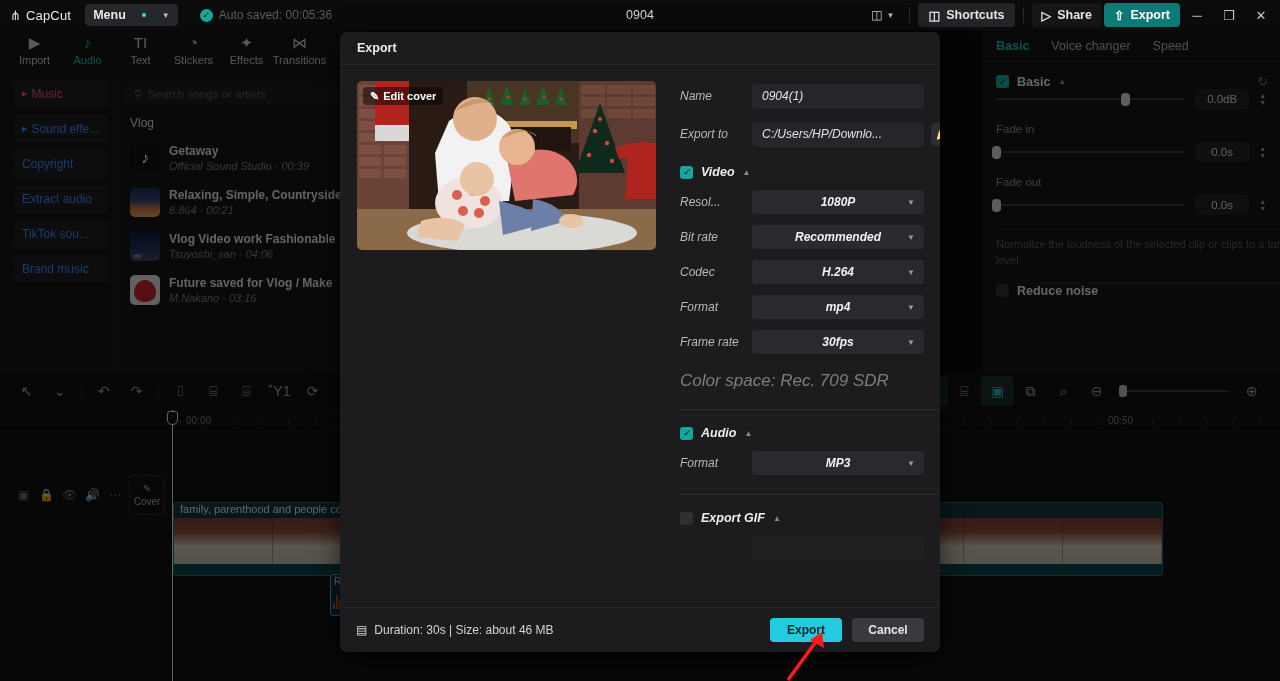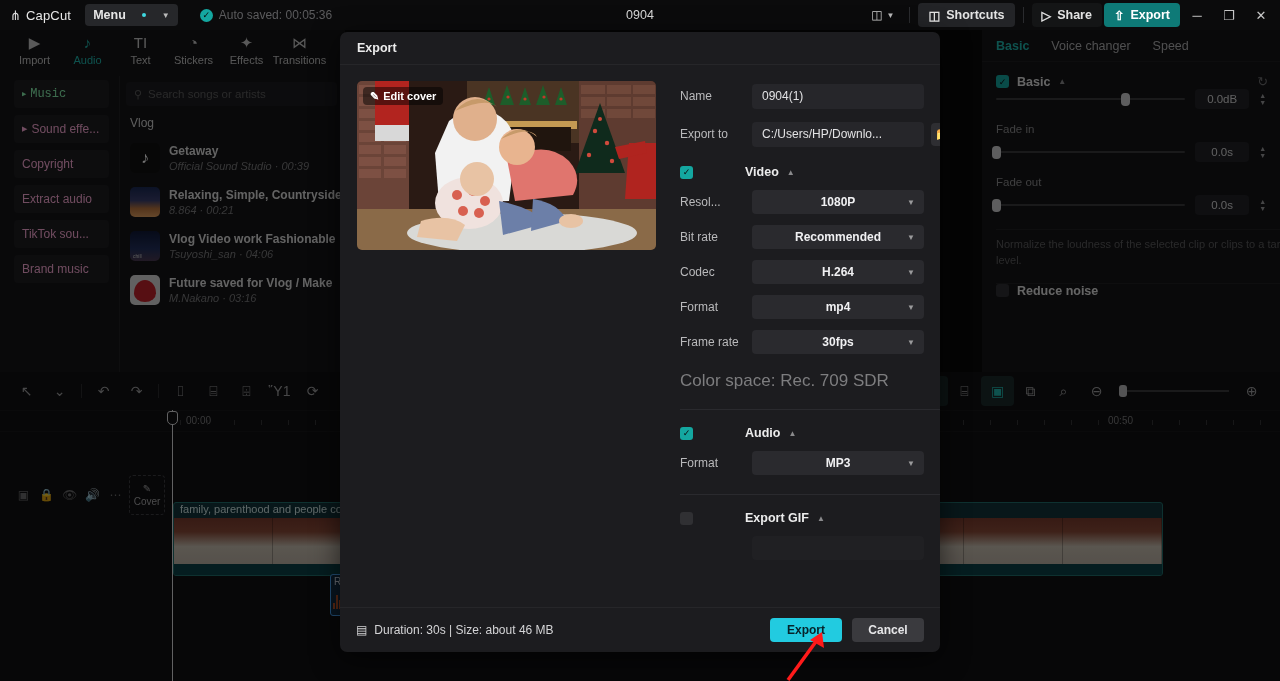--- a/index.html
+++ b/index.html
@@ -52,23 +52,23 @@
   .leftpanel { position:absolute; left:0; top:30px; width:345px; height:342px; background:#161618; }
   .toolrow { display:flex; align-items:flex-start; height:46px; padding-left: 8px; }
   .tool { width: 53px; display:flex; flex-direction:column; align-items:center; gap:3px; padding-top:4px; }
   .tool .glyph { font-size: 15px; color: #c6c6c6; height:17px; display:flex;align-items:center; }
   .tool .lbl { font-size: 11px; color: #c0c0c0; white-space: nowrap; }
   .tool.active .glyph, .tool.active .lbl { color: #1fb6ad; }
   .leftbody { display:flex; height: 296px; }
   .catcol { width: 119px; padding: 4px 10px 0 14px; }
   .cat {
     height: 28px; border-radius: 4px; display:flex; align-items:center; gap:4px;
-    padding-left: 8px; font-size: 12px; color: #f9a8d4; margin-bottom: 7px; background: #1d1d20;
-  }
-  .cat.active { color: #86efac; font-family: Liberation Mono, monospace; }
+    padding-left: 8px; font-size: 12px; color: #3b82f6; margin-bottom: 7px; background: #1d1d20;
+  }
+  .cat.active { color: #ec4899; }
   .cat .arrow { font-size: 7px; }
   .listcol { flex: 1; border-left: 1px solid #1f1f22; padding: 6px 0 0 6px; position:relative; }
   .searchbar {
     height: 24px; margin-right: 8px; border-radius: 4px; background: #1c1c1f;
     display:flex; align-items:center; gap:6px; padding-left: 8px;
   }
   .searchbar .ico { color: #5a5a5c; font-size: 11px; }
   .searchbar input {
     border: 0; background: transparent; color: #9a9a9c; font-size: 11.5px; outline: none;
     font-family: "Liberation Sans", sans-serif; width: 85%;
@@ -160,30 +160,30 @@
   .dlg-head { height:33px; display:flex; align-items:center; padding-left:17px; border-bottom:1px solid #262629; }
   .dlg-title { color:#ececec; font-size:12.5px; font-weight:bold; }
   .dlg-body { position:relative; height:554px; display:flex; padding:16px 0 0 17px; }
   .cover-wrap { position:relative; width:299px; height:169px; border-radius:5px; overflow:hidden; flex:0 0 299px; }
   .cover-img { position:absolute; inset:0; }
   .edit-cover {
     position:absolute; left:6px; top:6px; height:18px; padding:0 7px; border-radius:4px;
     background:rgba(0,0,0,.5); color:#fff; font-size:11px; font-weight:bold;
     display:flex; align-items:center; gap:4px;
   }
-  .form { flex:1; padding-left:24px; padding-right:24px; position:relative; }
+  .form { flex:1; padding-left:24px; padding-right:24px; position:relative;font-style:italic; }
   .frow { display:flex; align-items:center; height:30px; margin-bottom:8px; }
   .flabel { width:72px; font-size:12px; color:#b9b9bb; }
   .ftext {
     width:172px; height:25px; border-radius:4px; background:#26262a; color:#e2e2e4;
     font-size:12px; display:flex; align-items:center; padding-left:10px;
   }
   .folder-btn { width:23px; height:23px; margin-left:7px; border-radius:4px; background:#2e2e32; color:#d4d4d6; display:flex;align-items:center;justify-content:center; font-size:12px;}
   .sec-head { display:flex; align-items:center; gap:8px; margin: 16px 0 10px 0; }
-  .sec-title { color:#ececec; font-size:12.5px; font-weight:bold;margin-left:44px; }
+  .sec-title { color:#ececec; font-size:12.5px; font-weight:bold; }
   .sec-caret { font-size:8px; color:#8a8a8c; }
   .selrow { display:flex; align-items:center; height:26px; margin-bottom:9px; }
   .sellabel { width:72px; font-size:12px; color:#b9b9bb; }
   .select {
     width:172px; height:24px; border-radius:4px; background:#2a2a2e; color:#f0f0f2;
     font-size:12px; font-weight:bold; display:flex; align-items:center; justify-content:center; position:relative;
   }
   .select .chev { position:absolute; right:9px; color:#9a9a9c; font-size:8px; font-weight:normal; }
   .colorspace { font-size:17px; color:#7d7d7f; margin:16px 0 0 0; }
   .hr { height:1px; background:#2a2a2e; margin:18px 0 0 0; }

